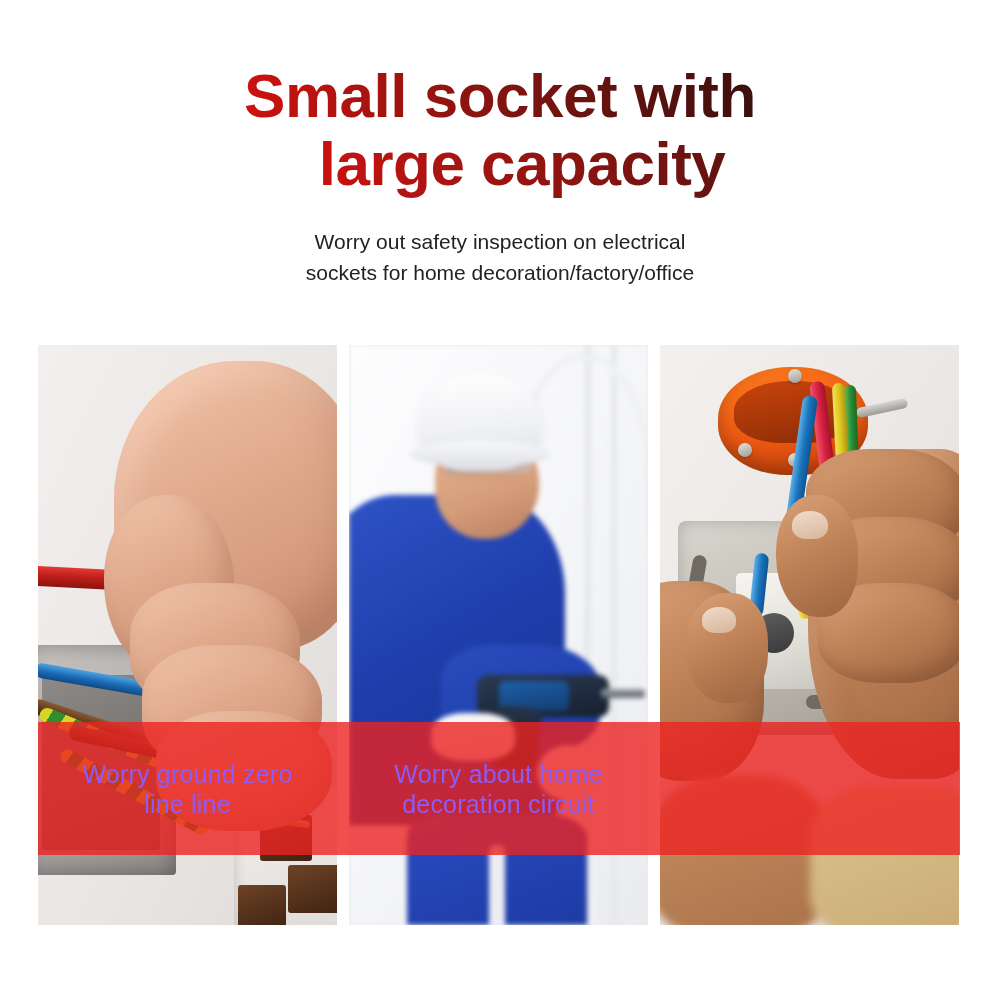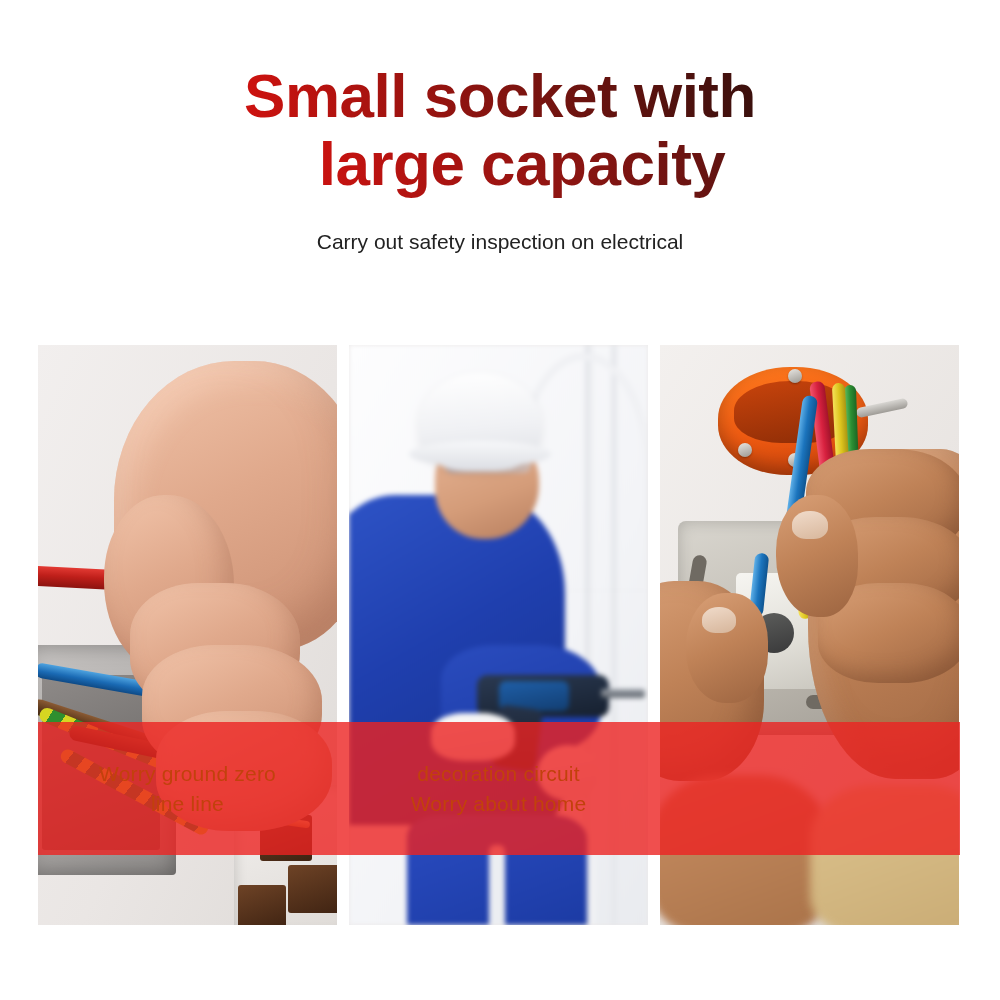--- a/index.html
+++ b/index.html
@@ -199,37 +199,38 @@
   .s3 .blurb{position:absolute;left:-10px;top:430px;width:180px;height:160px;
     background:linear-gradient(160deg,#c98f64 0%,#a97248 100%);border-radius:40% 40% 30% 30%;filter:blur(4px);}
   .s3 .blurb2{position:absolute;left:150px;top:440px;width:180px;height:150px;
     background:linear-gradient(160deg,#ddc48f 0%,#c9ab74 100%);border-radius:36% 36% 26% 26%;filter:blur(5px);}
 
   
   .band{position:absolute;left:38px;top:722px;width:922px;height:133px;
     background:rgba(236,35,34,.80);display:flex;gap:12px;}
   .band-cell{width:299px;height:133px;display:flex;flex-direction:column;
     align-items:center;justify-content:center;}
-  .cap{color:#c2410c;font-size:21px;line-height:30px;text-align:center;
+  .cap{color:#8b5cf6;font-size:25px;line-height:30px;text-align:center;
     font-weight:400;letter-spacing:.2px;white-space:nowrap;}
 </style>
 </head>
 <body>
 
 <div class="page">
 
   <div class="header" style="top:62px;">
     <h1 class="title">
       <span class="tline tline-1">Small socket with</span>
       <span class="tline tline-2">large capacity</span>
     </h1>
   </div>
 
   <div class="header" style="top:226px;">
-    <p class="subtitle">Carry out safety inspection on electrical</p>
+    <p class="subtitle">Worry out safety inspection on electrical</p>
+    <p class="subtitle">sockets for home decoration/factory/office</p>
   </div>
 
   <div class="strip">
 
     <div class="cell">
       <div class="scene s1">
         <div class="wall"></div>
         <div class="box"></div>
         <div class="boxhole"></div>
         <div class="s1 w-blue wire"></div>
@@ -315,19 +316,19 @@
   </div>
 
   <div class="band">
 
     <div class="band-cell">
       <div class="cap">Worry ground zero</div>
       <div class="cap">line line</div>
     </div>
 
     <div class="band-cell">
+      <div class="cap">Worry about home</div>
       <div class="cap">decoration circuit</div>
-      <div class="cap">Worry about home</div>
     </div>
 
   </div>
 
 </div>
 
 </body></html>

